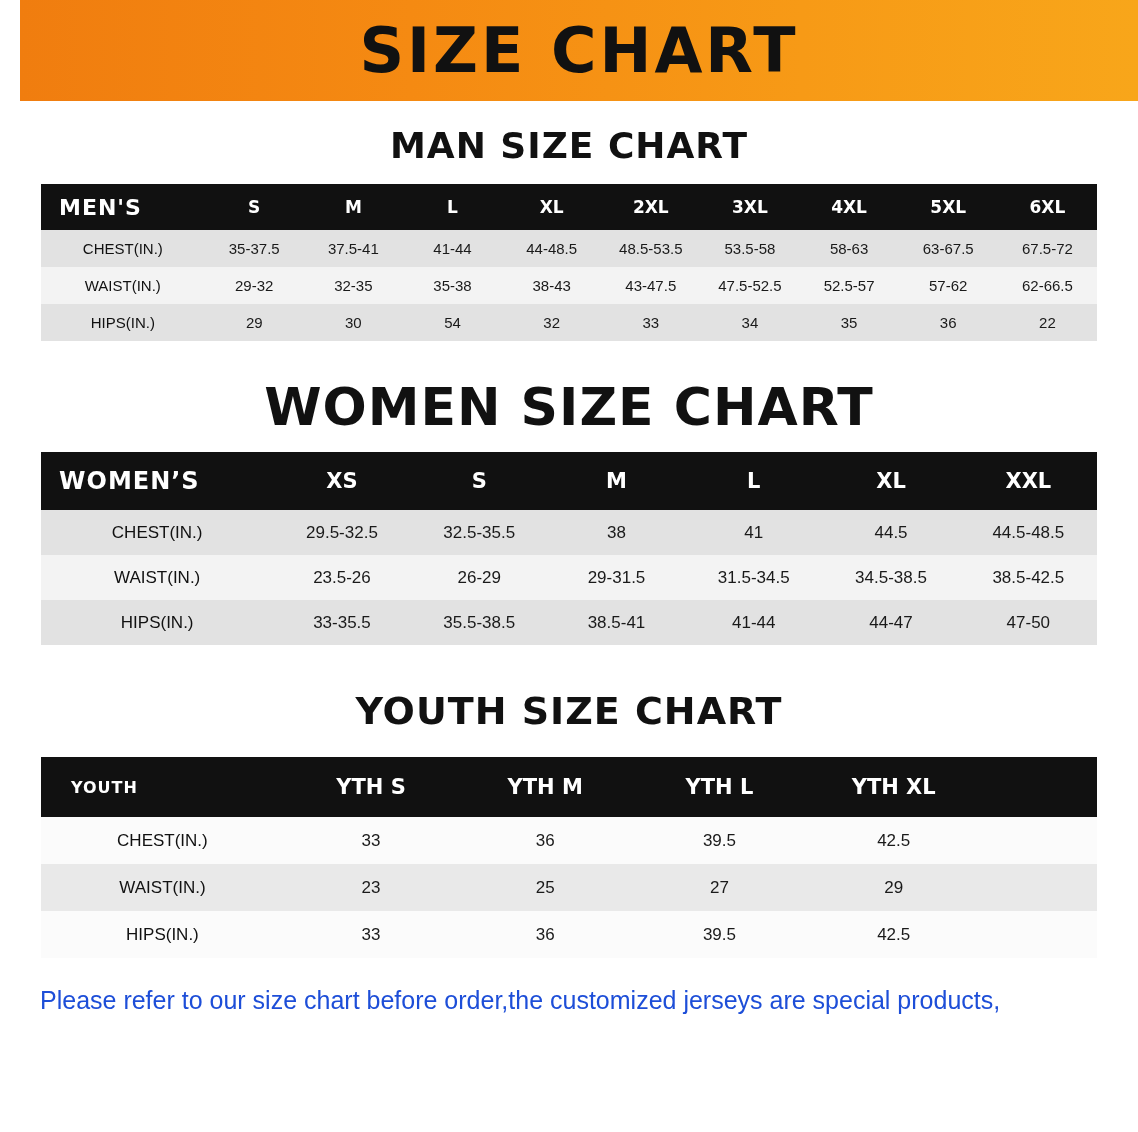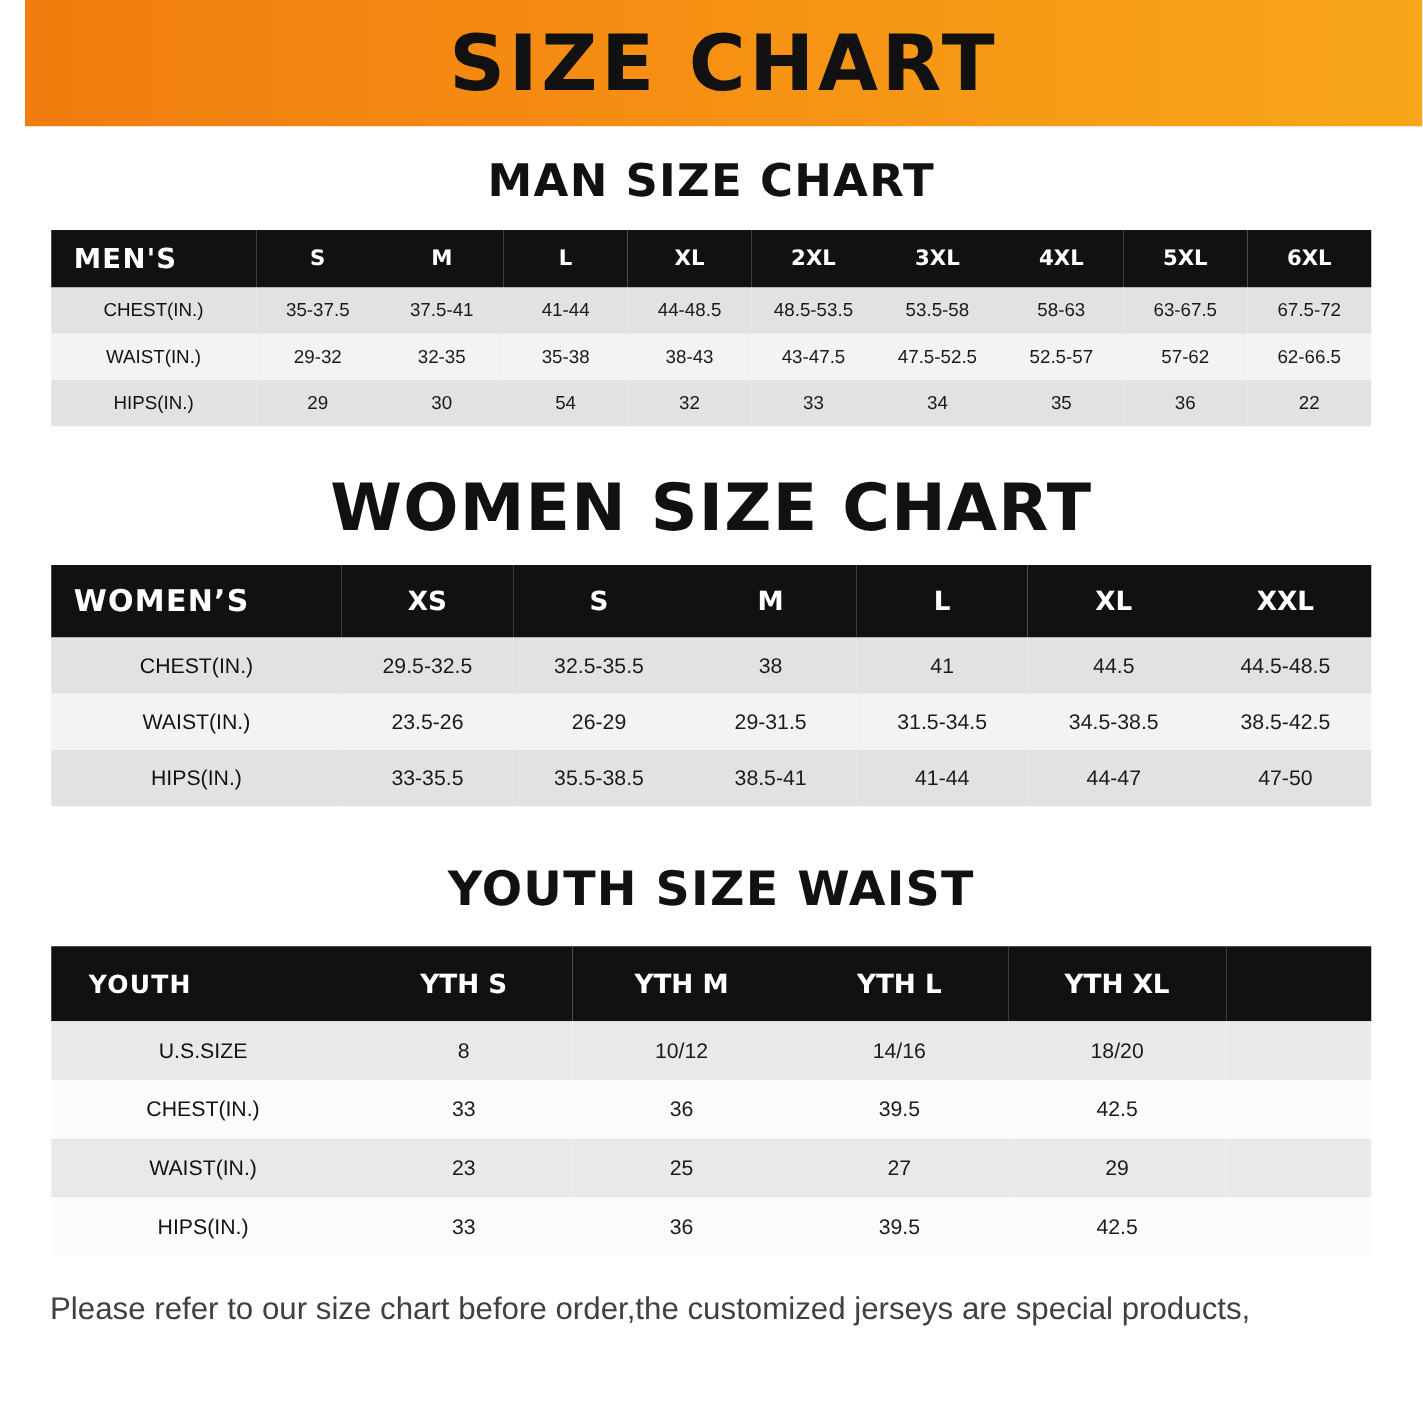--- a/index.html
+++ b/index.html
@@ -107,30 +107,30 @@
   .men tbody td.rowlabel { font-size: 15px; }
 
   
   .women thead th { height: 56px; font-size: 21px; margin-left: 40px; }
   .women thead th.rowlabel { font-size: 24px; }
   .women tbody td { height: 43px; font-size: 17px; }
   .women tbody td.rowlabel { font-size: 17px; }
 
   
   .youth thead th { height: 58px; font-size: 21px; }
-  .youth thead th.rowlabel { font-size: 20px; padding-left: 30px; }
+  .youth thead th.rowlabel { font-size: 16px; padding-left: 30px; }
   .youth tbody td { height: 45px; font-size: 17px; }
   .youth tbody td.rowlabel { font-size: 17px; }
   .youth tbody tr.odd td { background: #e9e9e9; }
   .youth tbody tr.even td { background: #fbfbfb; }
 
   
   .note {
     margin: 26px 40px 0 40px;
-    color: #404040;
+    color: #1d4ed8;
     font-family: "Liberation Sans", sans-serif;
     font-size: 25px;
     line-height: 1.35;
     text-align: left;
   }
   .note-line { display: block; }
 </style>
 </head>
 <body>
 
@@ -245,47 +245,39 @@
           <td>35.5-38.5</td>
           <td>38.5-41</td>
           <td>41-44</td>
           <td>44-47</td>
           <td>47-50</td>
         </tr>
       </tbody>
     </table>
   </div>
 
-  <div class="section-title title-youth">YOUTH SIZE WAIST</div>
+  <div class="section-title title-youth">YOUTH SIZE CHART</div>
   <div class="table-wrap">
     <table class="youth">
       <colgroup>
         <col style="width:23%">
         <col span="4" style="width:16.5%">
         <col style="width:11%">
       </colgroup>
       <thead>
         <tr>
           <th class="rowlabel">YOUTH</th>
           <th>YTH S</th>
           <th>YTH M</th>
           <th>YTH L</th>
           <th>YTH XL</th>
           <th></th>
         </tr>
       </thead>
       <tbody>
-        <tr class="odd">
-          <td class="rowlabel">U.S.SIZE</td>
-          <td>8</td>
-          <td>10/12</td>
-          <td>14/16</td>
-          <td>18/20</td>
-          <td></td>
-        </tr>
         <tr class="even">
           <td class="rowlabel">CHEST(IN.)</td>
           <td>33</td>
           <td>36</td>
           <td>39.5</td>
           <td>42.5</td>
           <td></td>
         </tr>
         <tr class="odd">
           <td class="rowlabel">WAIST(IN.)</td>

